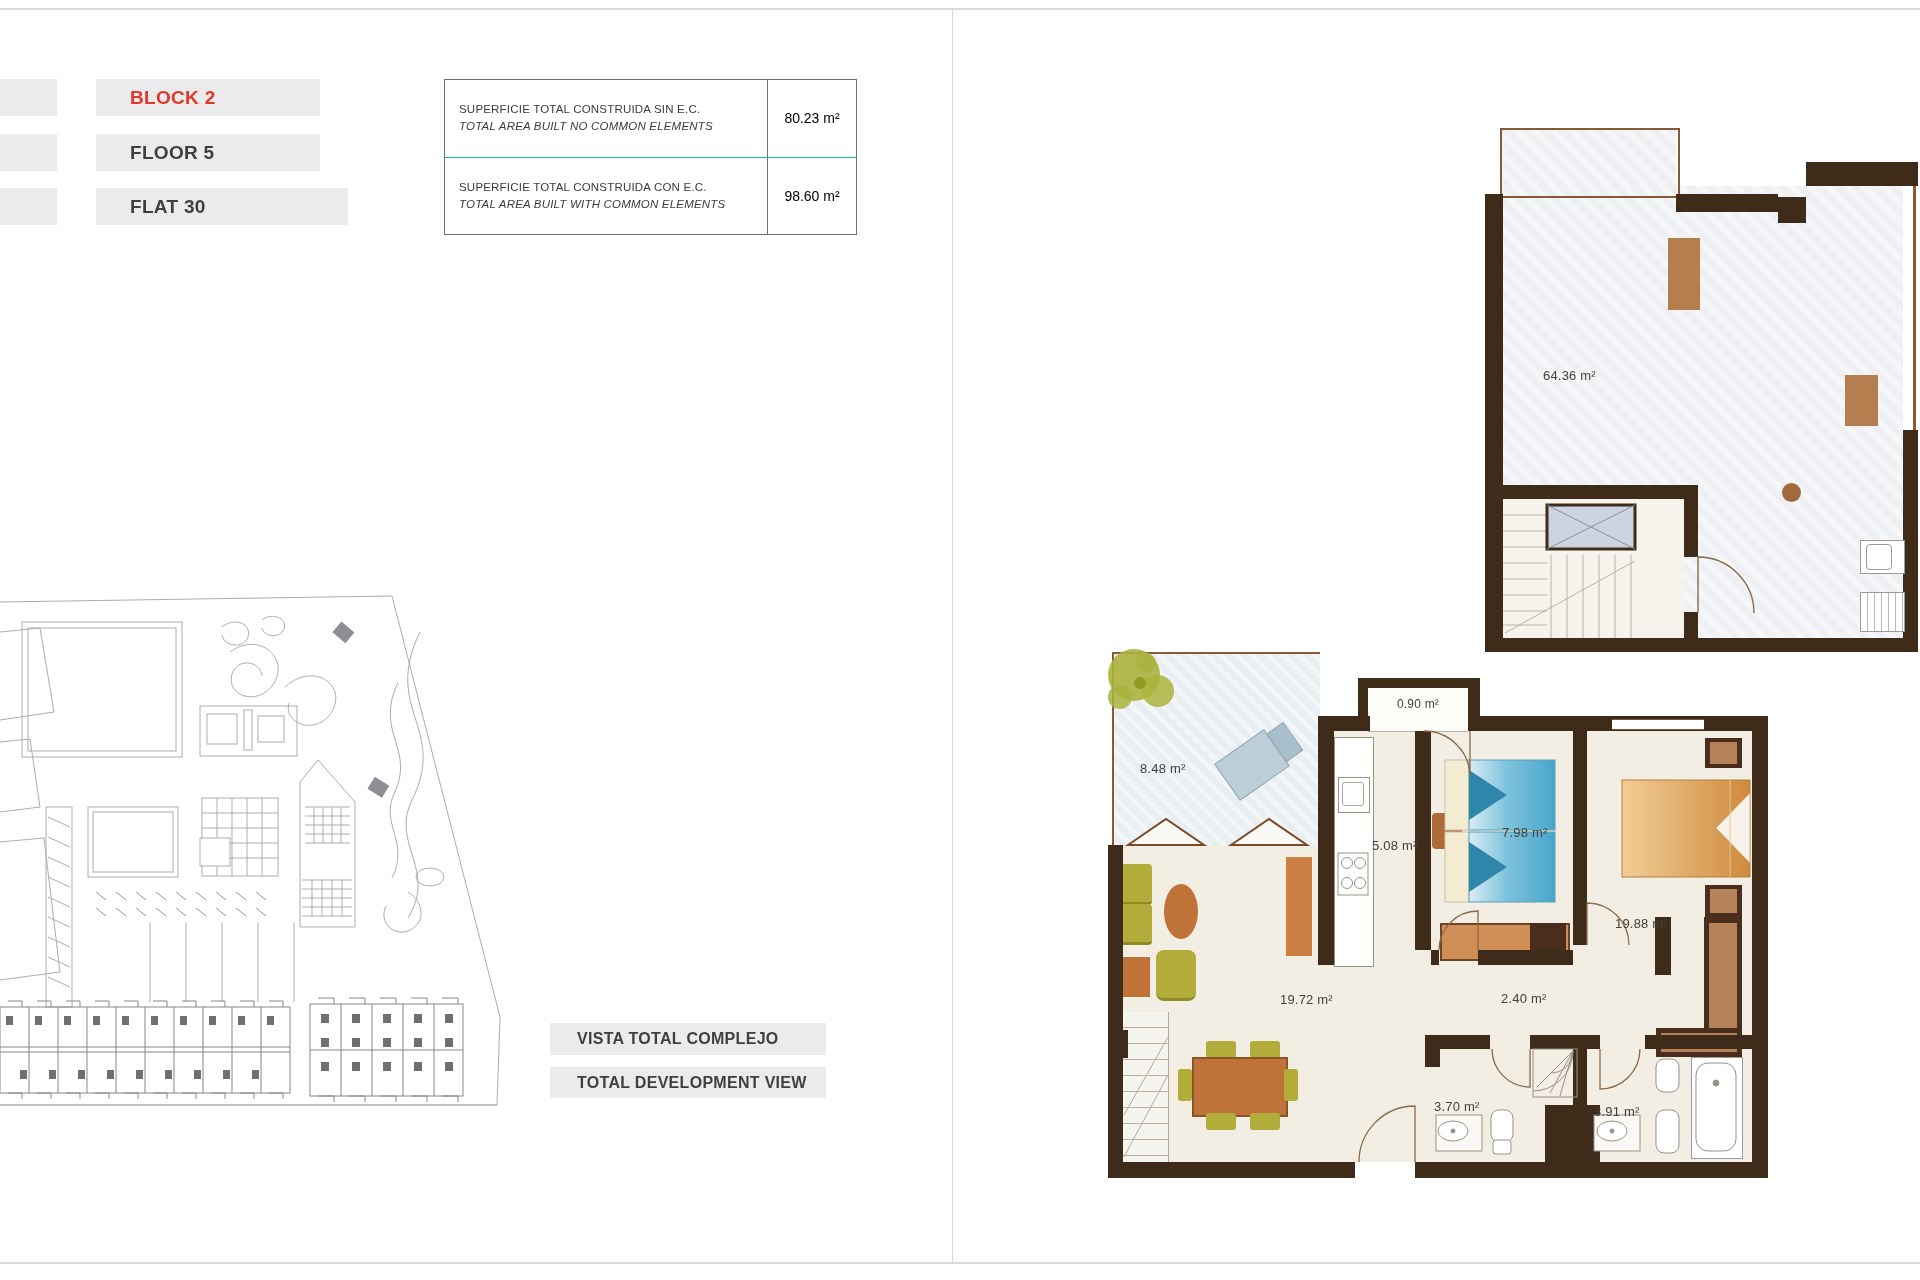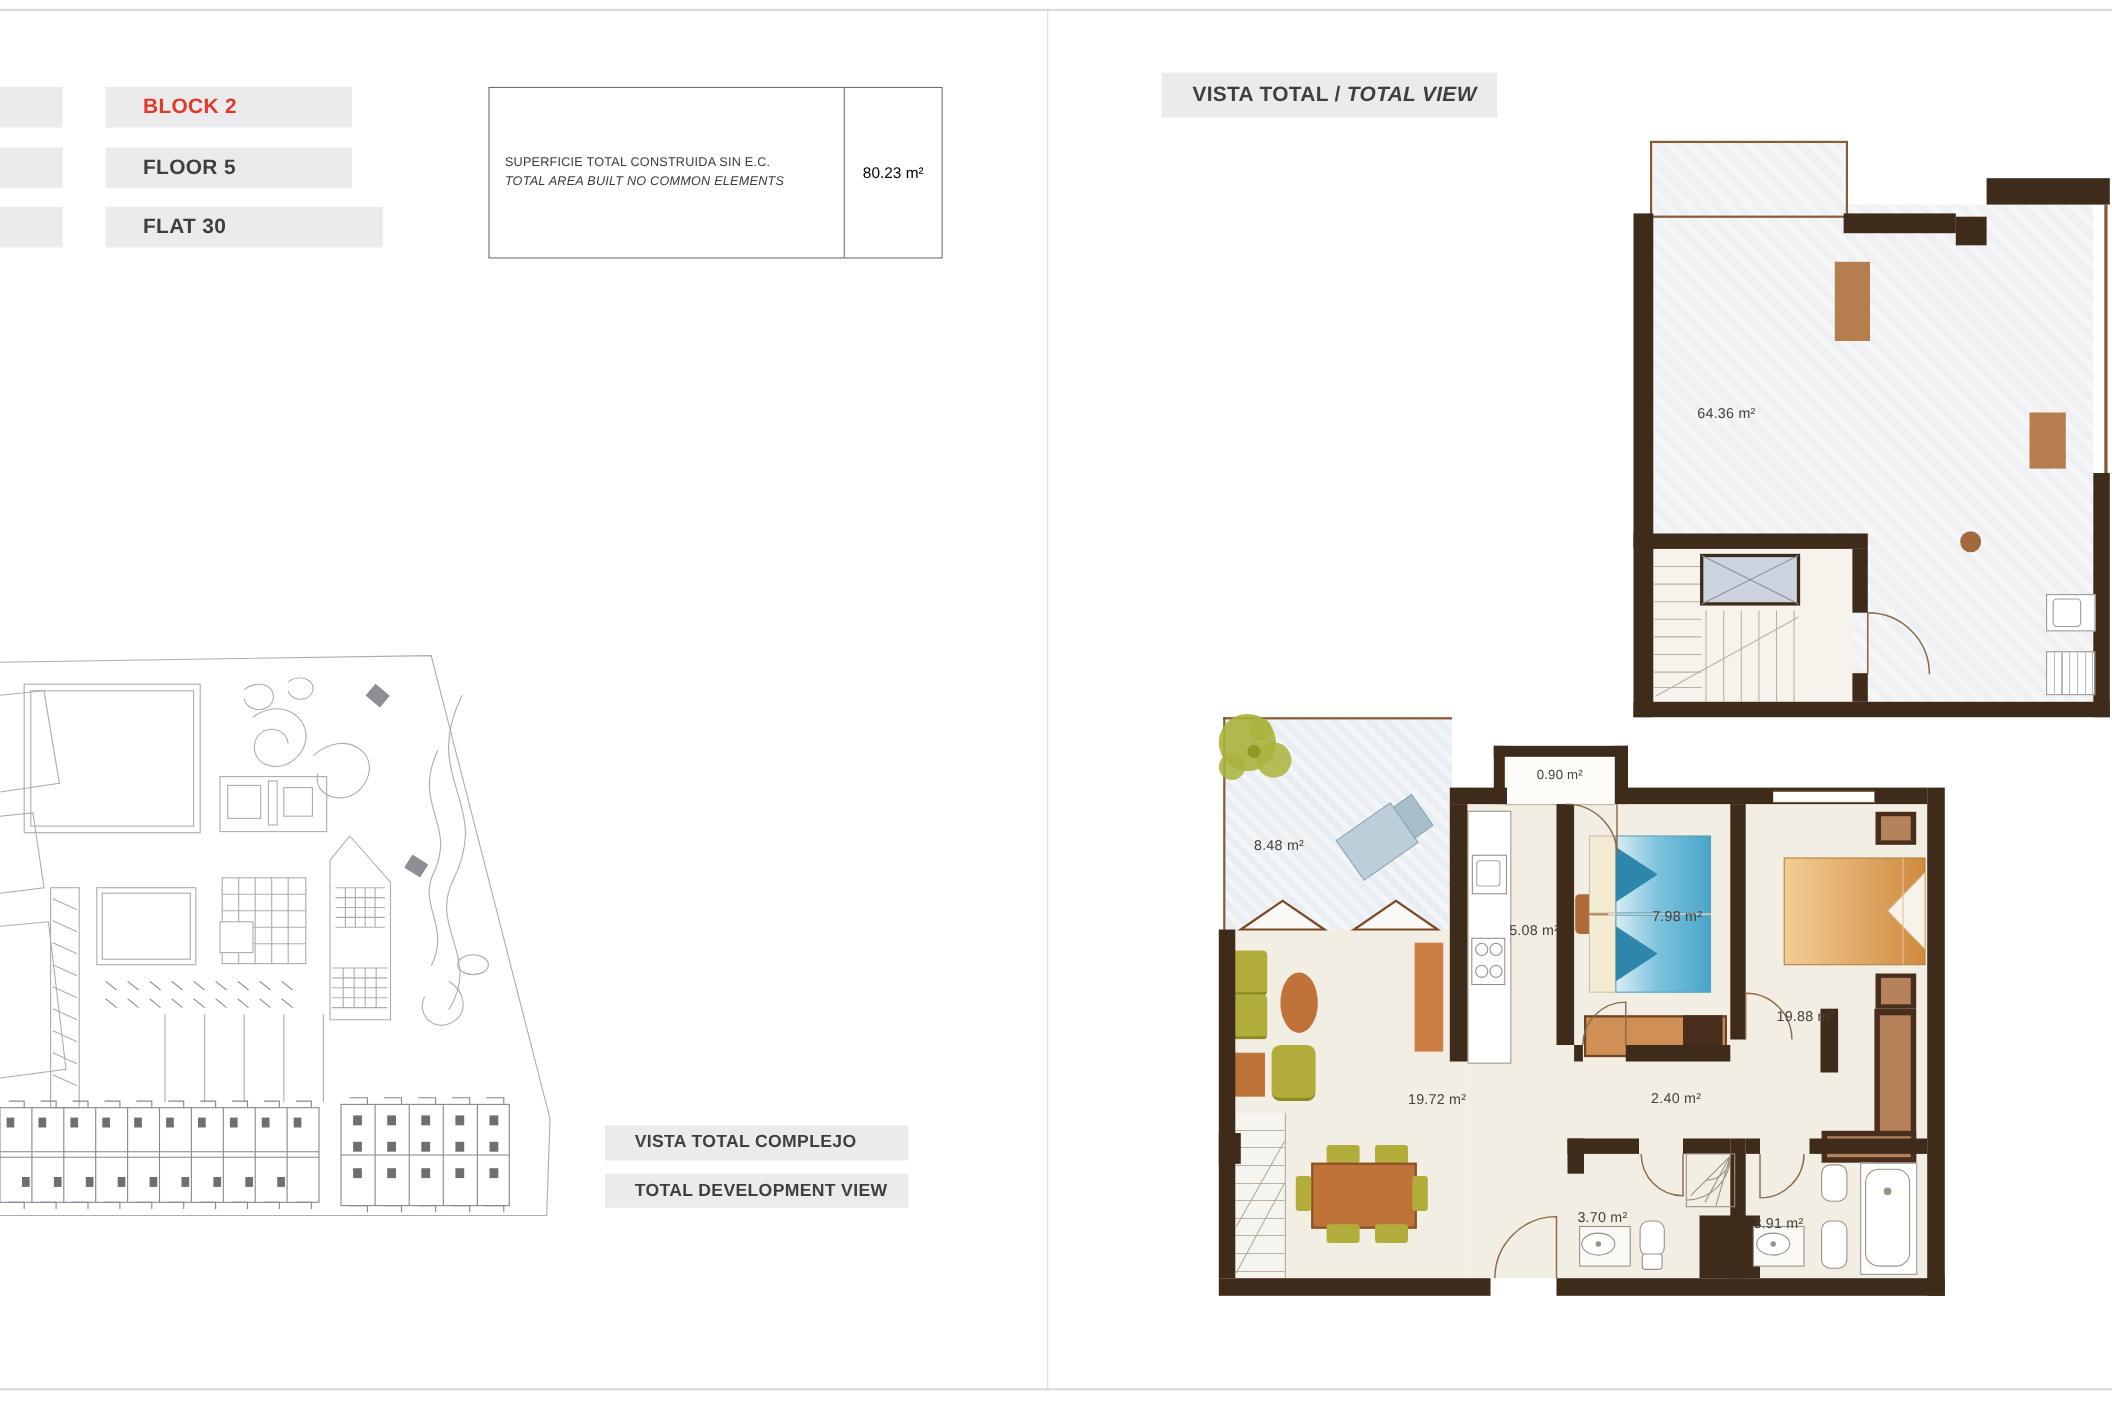--- a/index.html
+++ b/index.html
@@ -59,27 +59,29 @@
   </div>
 
   <div id="areatable">
     <div class="trow">
       <div class="tlabel">
         <span>SUPERFICIE TOTAL CONSTRUIDA SIN E.C.</span>
         <span class="it">TOTAL AREA BUILT NO COMMON ELEMENTS</span>
       </div>
       <div class="tvalue">80.23 m²</div>
     </div>
-  </div>
-
-  <div class="gbar" style="left:1056px;top:66px;width:305px;height:41px;">
-    <span class="pad" style="padding-left:28px;">
-      <span>VISTA TOTAL</span><span> / </span><span style="font-style:italic;">TOTAL VIEW</span>
-    </span>
-  </div>
+    <div class="trow">
+      <div class="tlabel">
+        <span>SUPERFICIE TOTAL CONSTRUIDA CON E.C.</span>
+        <span class="it">TOTAL AREA BUILT WITH COMMON ELEMENTS</span>
+      </div>
+      <div class="tvalue">98.60 m²</div>
+    </div>
+  </div>
+
 
   <div class="gbar" style="left:550px;top:1023px;width:276px;height:32px;">
     <span class="pad" style="padding-left:27px;font-size:16px;">VISTA TOTAL COMPLEJO</span>
   </div>
   <div class="gbar" style="left:550px;top:1067px;width:276px;height:31px;">
     <span class="pad" style="padding-left:27px;font-size:16px;">TOTAL DEVELOPMENT VIEW</span>
   </div>
 
   <svg class="abs" style="left:0;top:592px;" width="505" height="520" viewBox="0 0 505 520">
     <g stroke="#a9adb3" fill="none" stroke-width="1">

